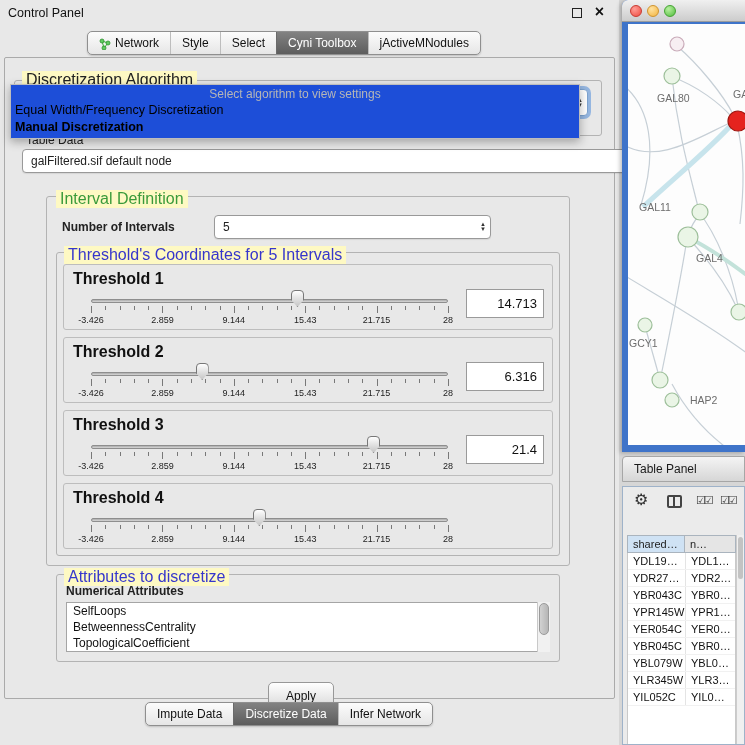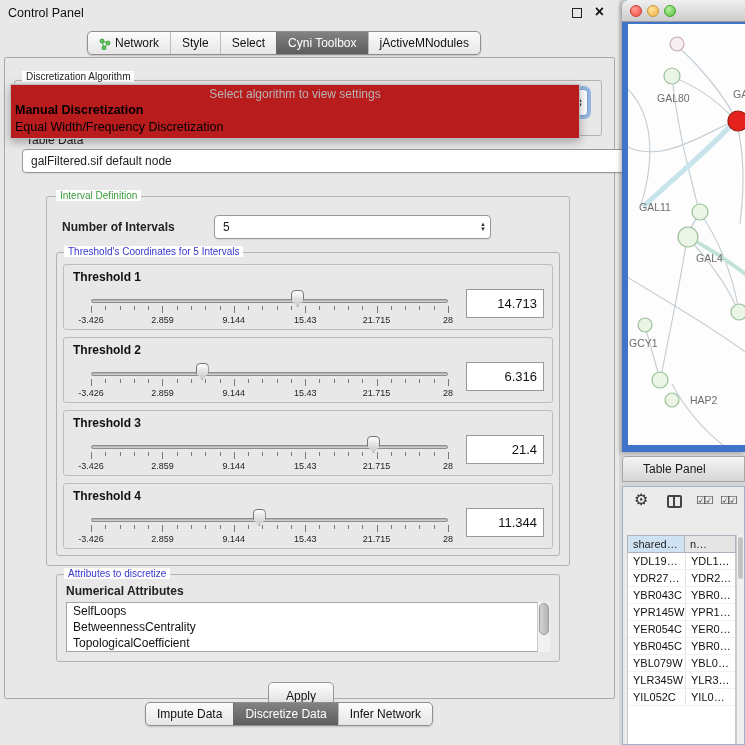--- a/index.html
+++ b/index.html
@@ -13,36 +13,36 @@
   .close-ico{position:absolute;right:15px;top:3px;font-size:16px;font-weight:bold;color:#111}
 
   .tabgroup{position:absolute;display:flex;border:1px solid #8f8f8f;border-radius:5px;overflow:hidden;background:linear-gradient(#fcfcfc,#e6e6e6);box-shadow:0 1px 2px rgba(0,0,0,.18)}
   .tab{display:flex;align-items:flex-end;gap:4px;padding:4px 11px;font-size:12px;color:#111;border-left:1px solid #bdbdbd;white-space:nowrap}
   .tab:first-child{border-left:none}
   .tab.sel{background:linear-gradient(#828282,#5d5d5d);color:#fff;border-left-color:#6a6a6a}
 
   .main-box{position:absolute;left:4px;top:57px;width:611px;height:642px;border:1px solid #aaa;border-radius:2px;background:#e8e8e8}
 
   .group{position:absolute;border:1px solid #b3b3b3;border-radius:3px}
-  .legend{position:absolute;font-size:10px;background:#ffffff;padding:0 4px;z-index:2;white-space:nowrap}
+  .legend{position:absolute;font-size:16px;background:#fef9c3;padding:0 4px;z-index:2;white-space:nowrap}
 
   .combo{position:absolute;background:#fff;border:1px solid #999;border-radius:4px;font-size:12px;color:#222;display:flex;align-items:center;padding:0 22px 0 8px;box-shadow:0 1px 1px rgba(0,0,0,.08)}
   .stepper{position:absolute;right:4px;top:50%;transform:translateY(-50%);display:flex;flex-direction:column;align-items:center;font-size:6px;line-height:5px;color:#333}
   .focus-ring{box-shadow:0 0 0 3px rgba(105,155,220,.65);border-color:#7da3d0;z-index:1}
 
-  .popup{position:absolute;left:10px;top:84px;width:570px;background:#b91c1c;border:1px solid #bdbdbd;box-shadow:0 3px 9px rgba(0,0,0,.3);z-index:5;padding-bottom:2px}
+  .popup{position:absolute;left:10px;top:84px;width:570px;background:#1d4ed8;border:1px solid #bdbdbd;box-shadow:0 3px 9px rgba(0,0,0,.3);z-index:5;padding-bottom:2px}
   .popup .ph{font-size:12px;color:#b6b6b6;text-align:center;padding:2px 0 1px}
   .popup .opt{font-size:12.5px;color:#000;padding:1px 4px;line-height:15px}
   .popup .opt.b{font-weight:bold}
 
   .plain-label{position:absolute;font-size:12px;color:#222;white-space:nowrap}
   .bold{font-weight:bold}
 
   .thr{position:absolute;left:63px;width:490px;height:66px;border:1px solid #bdbdbd;border-radius:3px;background:#e8e8e8}
-  .tlabel{position:absolute;left:9px;top:5px;font-size:12px;font-weight:bold;color:#111}
+  .tlabel{position:absolute;left:9px;top:5px;font-size:16px;font-weight:bold;color:#111}
   .slider{position:absolute;left:27px;right:104px;top:22px;height:42px}
   .track{position:absolute;left:0;right:0;top:12px;height:4px;background:linear-gradient(#ababab,#d8d8d8);border:1px solid #8e8e8e;border-radius:2px}
   .thumb{position:absolute;top:3px;width:13px;height:17px;background:linear-gradient(#fefefe,#c7c7c7);border:1px solid #777;border-radius:4px;clip-path:polygon(0 0,100% 0,100% 58%,50% 100%,0 58%);z-index:1}
   .ticks{position:absolute;left:0;right:0;top:19px;height:8px}
   .tick{position:absolute;top:0;width:1px;height:4px;background:#787878}
   .tick.major{height:7px}
   .scale{position:absolute;left:0;right:0;top:28px;height:11px;font-size:9px;color:#222}
   .scale span{position:absolute;transform:translateX(-50%);white-space:nowrap}
   .valbox{position:absolute;right:8px;top:24px;width:78px;height:29px;background:#fff;border:1px solid #9a9a9a;font-size:13px;color:#111;text-align:right;line-height:27px;padding-right:6px}
 
@@ -55,21 +55,21 @@
 
   
   .net-window{position:absolute;left:622px;top:0;width:123px;height:452px;background:#3f74c9;border-top-left-radius:6px;box-shadow:-2px 1px 4px rgba(0,0,0,.25)}
   .mac-titlebar{position:absolute;left:0;top:0;right:0;height:22px;background:linear-gradient(#f0f0f0,#cccccc);border-top-left-radius:6px;border-bottom:1px solid #9c9c9c}
   .light{position:absolute;top:5px;width:12px;height:12px;border-radius:50%}
   .light.red{left:8px;background:radial-gradient(circle at 35% 30%,#ff9d96,#ee4b40);border:1px solid #c93a31}
   .light.yellow{left:25px;background:radial-gradient(circle at 35% 30%,#ffe2a0,#f3b43f);border:1px solid #cf9430}
   .light.green{left:42px;background:radial-gradient(circle at 35% 30%,#b8f0a0,#52bd3e);border:1px solid #44a332}
   .net-canvas{position:absolute;left:6px;top:24px;right:0;bottom:7px;background:#fdfdfd;overflow:hidden}
 
-  .tp-bar{position:absolute;left:622px;top:456px;width:123px;height:26px;background:linear-gradient(#f4f4f4,#d6d6d6);border:1px solid #a6a6a6;border-radius:4px 0 0 0;font-size:12px;color:#1a1a1a;display:flex;align-items:center;padding-left:20px}
+  .tp-bar{position:absolute;left:622px;top:456px;width:123px;height:26px;background:linear-gradient(#f4f4f4,#d6d6d6);border:1px solid #a6a6a6;border-radius:4px 0 0 0;font-size:12px;color:#1a1a1a;display:flex;align-items:center;padding-left:11px}
 
   .tbl-window{position:absolute;left:622px;top:486px;width:123px;height:259px;background:#ebebeb;border:1px solid #9eb2c9;overflow:hidden}
   .gear{position:absolute;left:11px;top:3px;font-size:16px;color:#333}
   .colico{position:absolute;left:44px;top:8px;width:15px;height:13px;border:2px solid #444;border-radius:2px}
   .colico:before{content:"";position:absolute;left:4px;top:0;bottom:0;width:2px;background:#444}
   .cbpair{position:absolute;top:7px;font-size:11px;color:#333;letter-spacing:-2px}
   .thead{position:absolute;left:4px;top:48px;right:8px;display:flex;height:18px}
   .th{font-size:11px;color:#222;padding:2px 0 0 5px;border:1px solid #aab4be;white-space:nowrap;overflow:hidden}
   .th.c0{width:58px;background:#cfe2f4}
   .th.c1{flex:1;background:#e5e5e5;border-left:none}
@@ -123,22 +123,22 @@
   <div class="legend" style="left:22px;top:71px;color:#222">Discretization Algorithm</div>
   <div class="combo focus-ring" style="left:22px;top:89px;width:566px;height:27px">
     <span class="stepper">
       <span>▲</span>
         <span>▼</span>
     </span>
   </div>
 
   <div class="popup">
     <div class="ph">Select algorithm to view settings</div>
+    <div class="opt">Equal Width/Frequency Discretization</div>
     <div class="opt b">Manual Discretization</div>
-    <div class="opt">Equal Width/Frequency Discretization</div>
   </div>
 
   <div class="plain-label" style="left:26px;top:133px">Table Data</div>
   <div class="combo" style="left:22px;top:149px;width:671px;height:24px">
     <span>galFiltered.sif default node</span>
     <span class="stepper">
       <span>▲</span>
         <span>▼</span>
     </span>
   </div>
@@ -328,21 +328,20 @@
       <div class="scale">
           <span style="left: 0%;">-3.426</span>
           <span style="left: 20%;">2.859</span>
           <span style="left: 40%;">9.144</span>
           <span style="left: 60%;">15.43</span>
           <span style="left: 80%;">21.715</span>
           <span style="left: 100%;">28</span>
         </div>
       <div class="thumb" style="left: calc(47% - 6px);"></div>
     </div>
-    <div class="valbox">11.344</div>
   </div>
 
   <div class="group" style="left:56px;top:574px;width:504px;height:88px"></div>
   <div class="legend" style="left:64px;top:568px;color:#3636cc">Attributes to discretize</div>
   <div class="plain-label bold" style="left:66px;top:584px">Numerical Attributes</div>
   <div class="listbox" style="left:66px;top:602px;width:484px;height:50px">
       <div class="list-item">SelfLoops</div>
       <div class="list-item">BetweennessCentrality</div>
       <div class="list-item">TopologicalCoefficient</div>
     </div>

